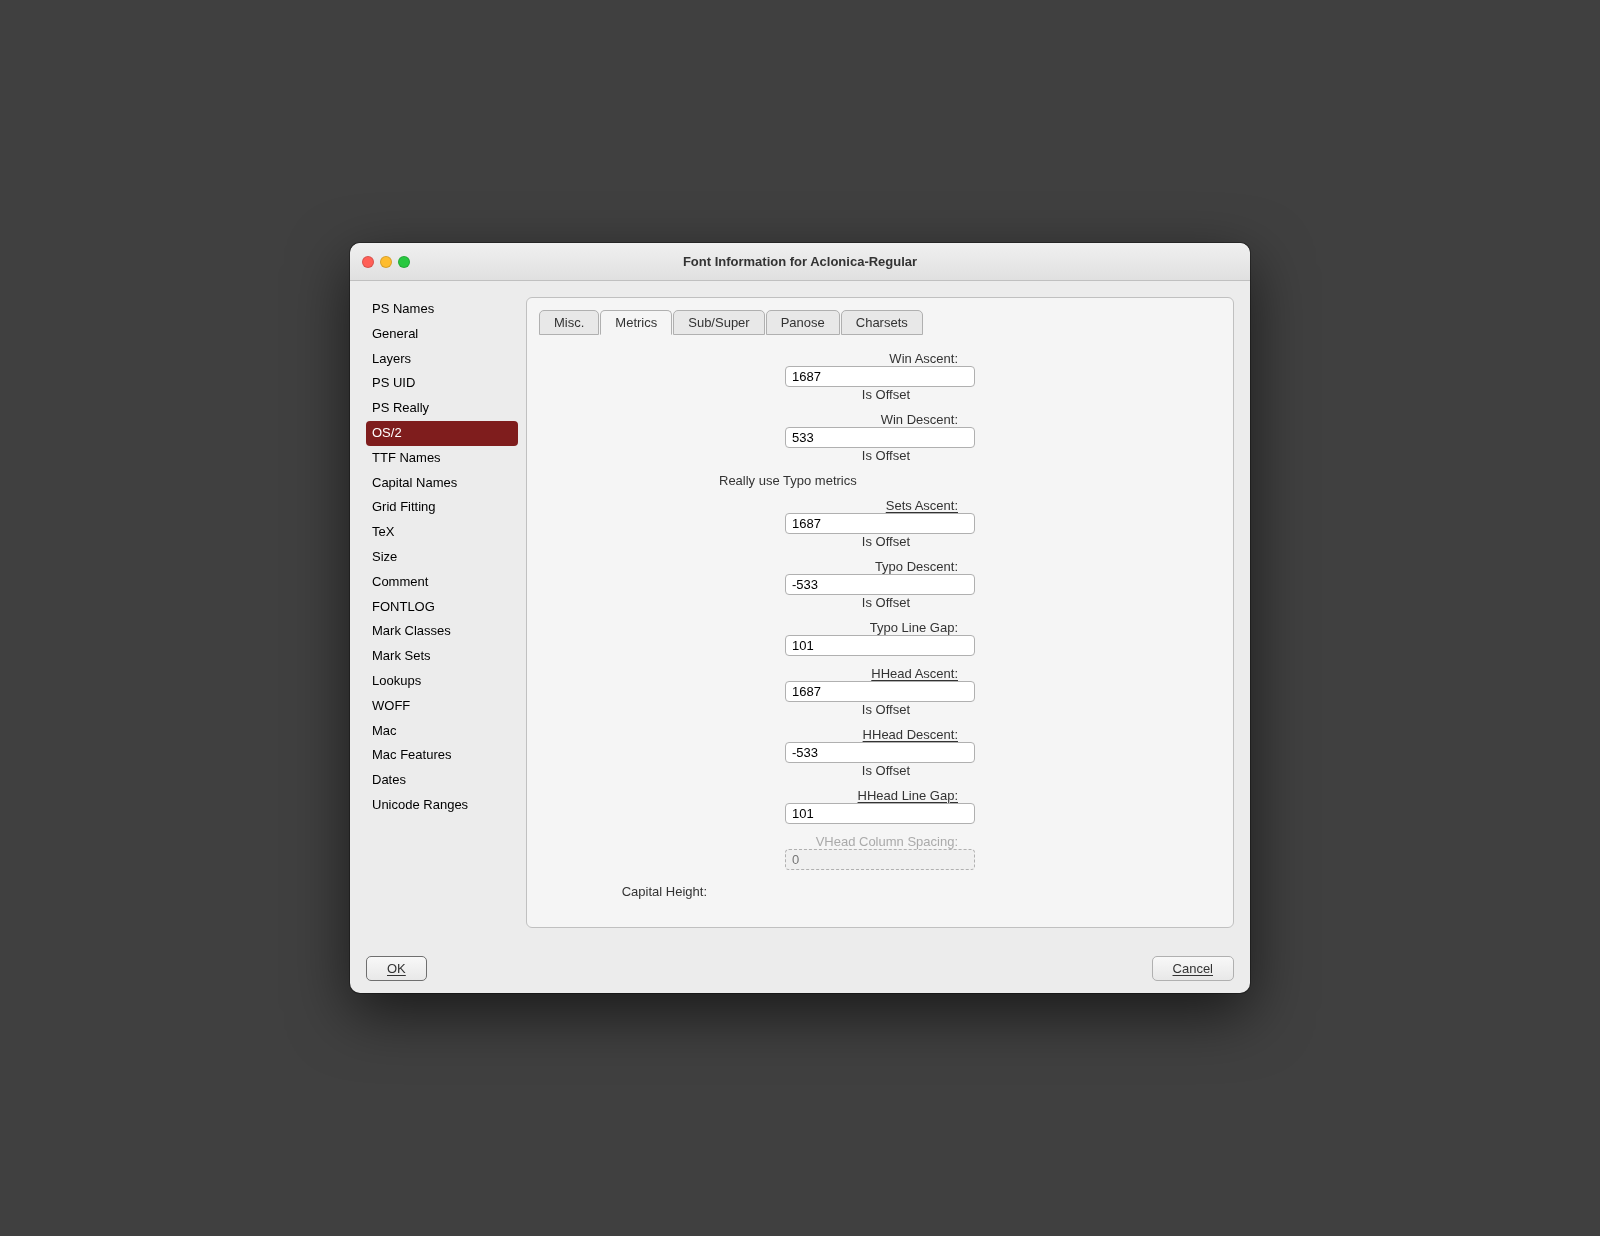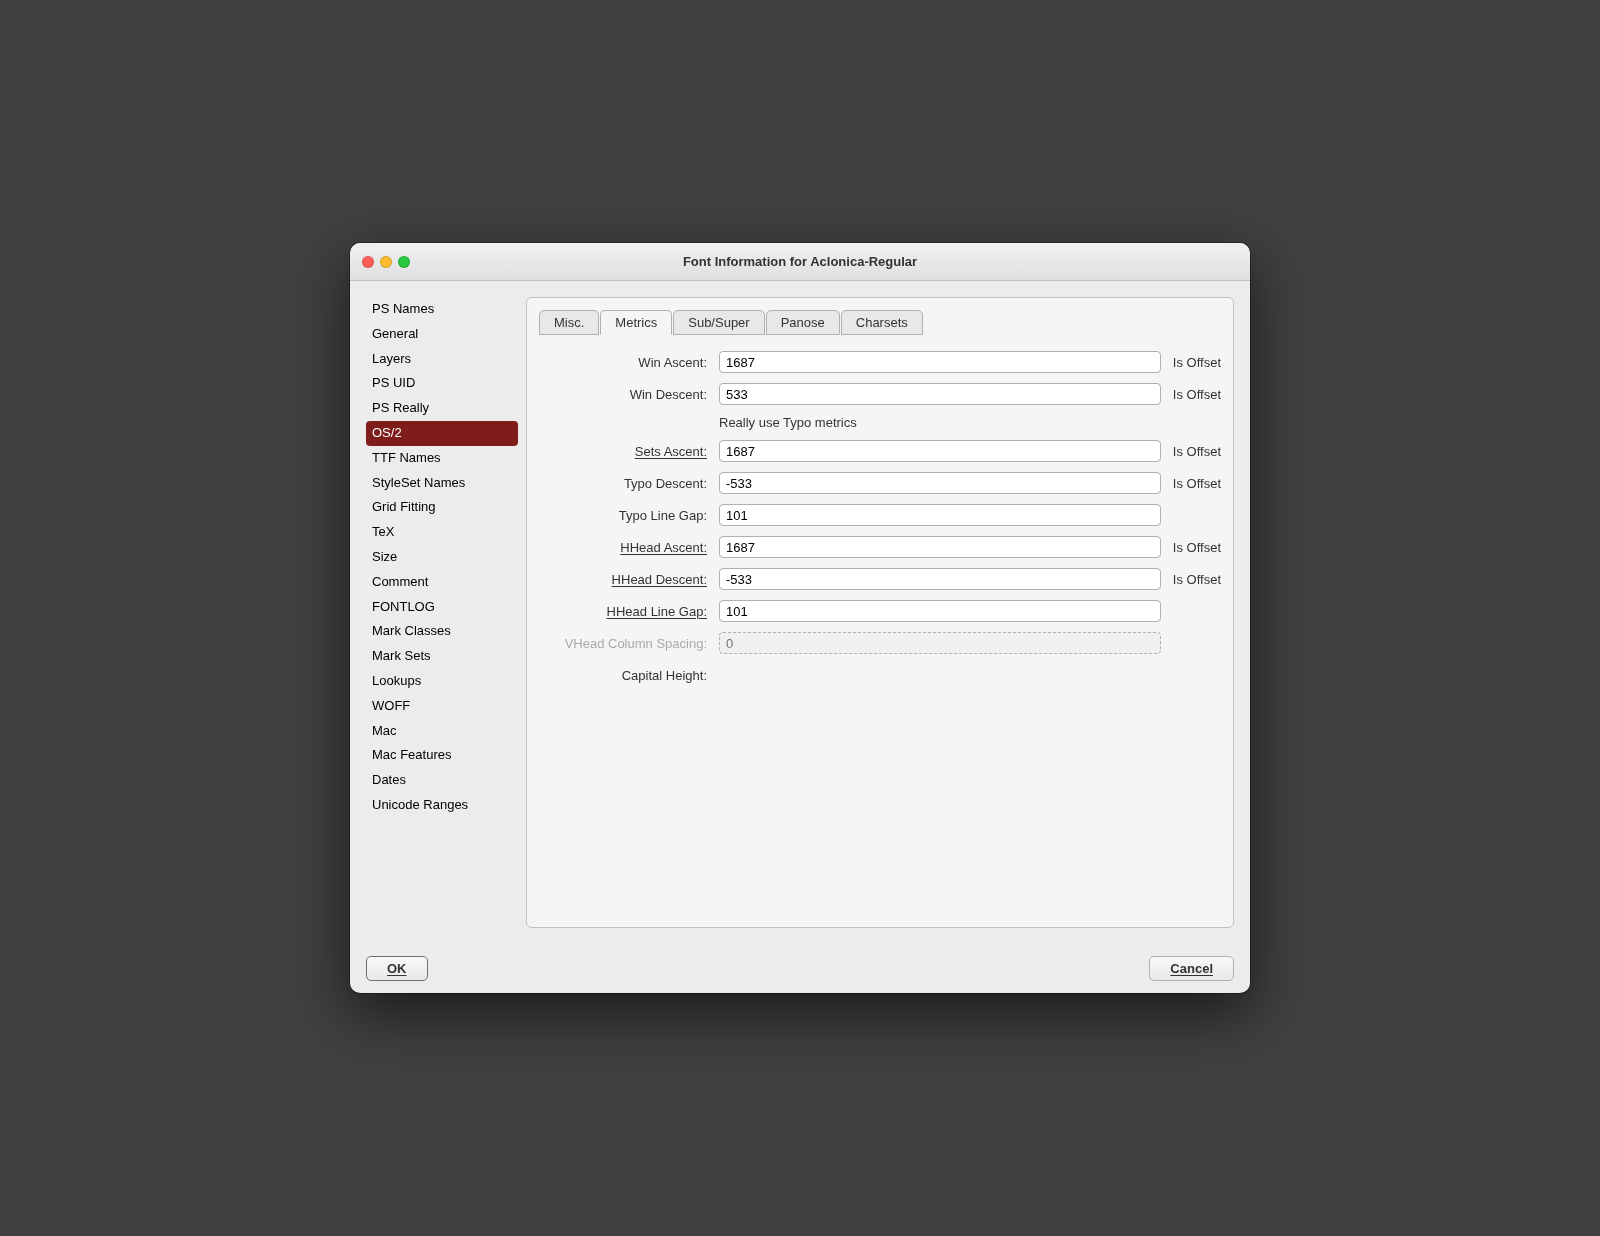--- a/index.html
+++ b/index.html
@@ -131,20 +131,21 @@
 
     .form-content {
       flex: 1;
       overflow-y: auto;
     }
 
     .form-row {
       display: flex;
       align-items: center;
       margin-bottom: 10px;
+      flex-direction: column;
     }
 
     .form-label {
       width: 180px;
       flex-shrink: 0;
       text-align: right;
       padding-right: 12px;
       font-size: 13px;
       color: #333;
     }
@@ -234,21 +235,20 @@
 
     .btn {
       padding: 4px 20px;
       border: 1px solid #b0b0b0;
       border-radius: 5px;
       background: linear-gradient(to bottom, #f8f8f8, #e8e8e8);
       font-size: 13px;
       cursor: pointer;
       color: #333;
       min-width: 60px;
-      font-weight: bold;
     }
 
     .btn.default {
       border-color: #6f6f6f;
     }
 
     .btn span {
       text-decoration: underline;
       text-underline-offset: 2px;
     }
@@ -269,21 +269,21 @@
   <div class="content">
     <div class="sidebar">
 
     <div class="sidebar-item">PS Names</div>
         <div class="sidebar-item">General</div>
         <div class="sidebar-item">Layers</div>
         <div class="sidebar-item">PS UID</div>
         <div class="sidebar-item">PS Really</div>
         <div class="sidebar-item active">OS/2</div>
         <div class="sidebar-item">TTF Names</div>
-        <div class="sidebar-item">StyleSet Names</div>
+        <div class="sidebar-item">Capital Names</div>
         <div class="sidebar-item">Grid Fitting</div>
         <div class="sidebar-item">TeX</div>
         <div class="sidebar-item">Size</div>
         <div class="sidebar-item">Comment</div>
         <div class="sidebar-item">FONTLOG</div>
         <div class="sidebar-item">Mark Classes</div>
         <div class="sidebar-item">Mark Sets</div>
         <div class="sidebar-item">Lookups</div>
         <div class="sidebar-item">WOFF</div>
         <div class="sidebar-item">Mac</div>

